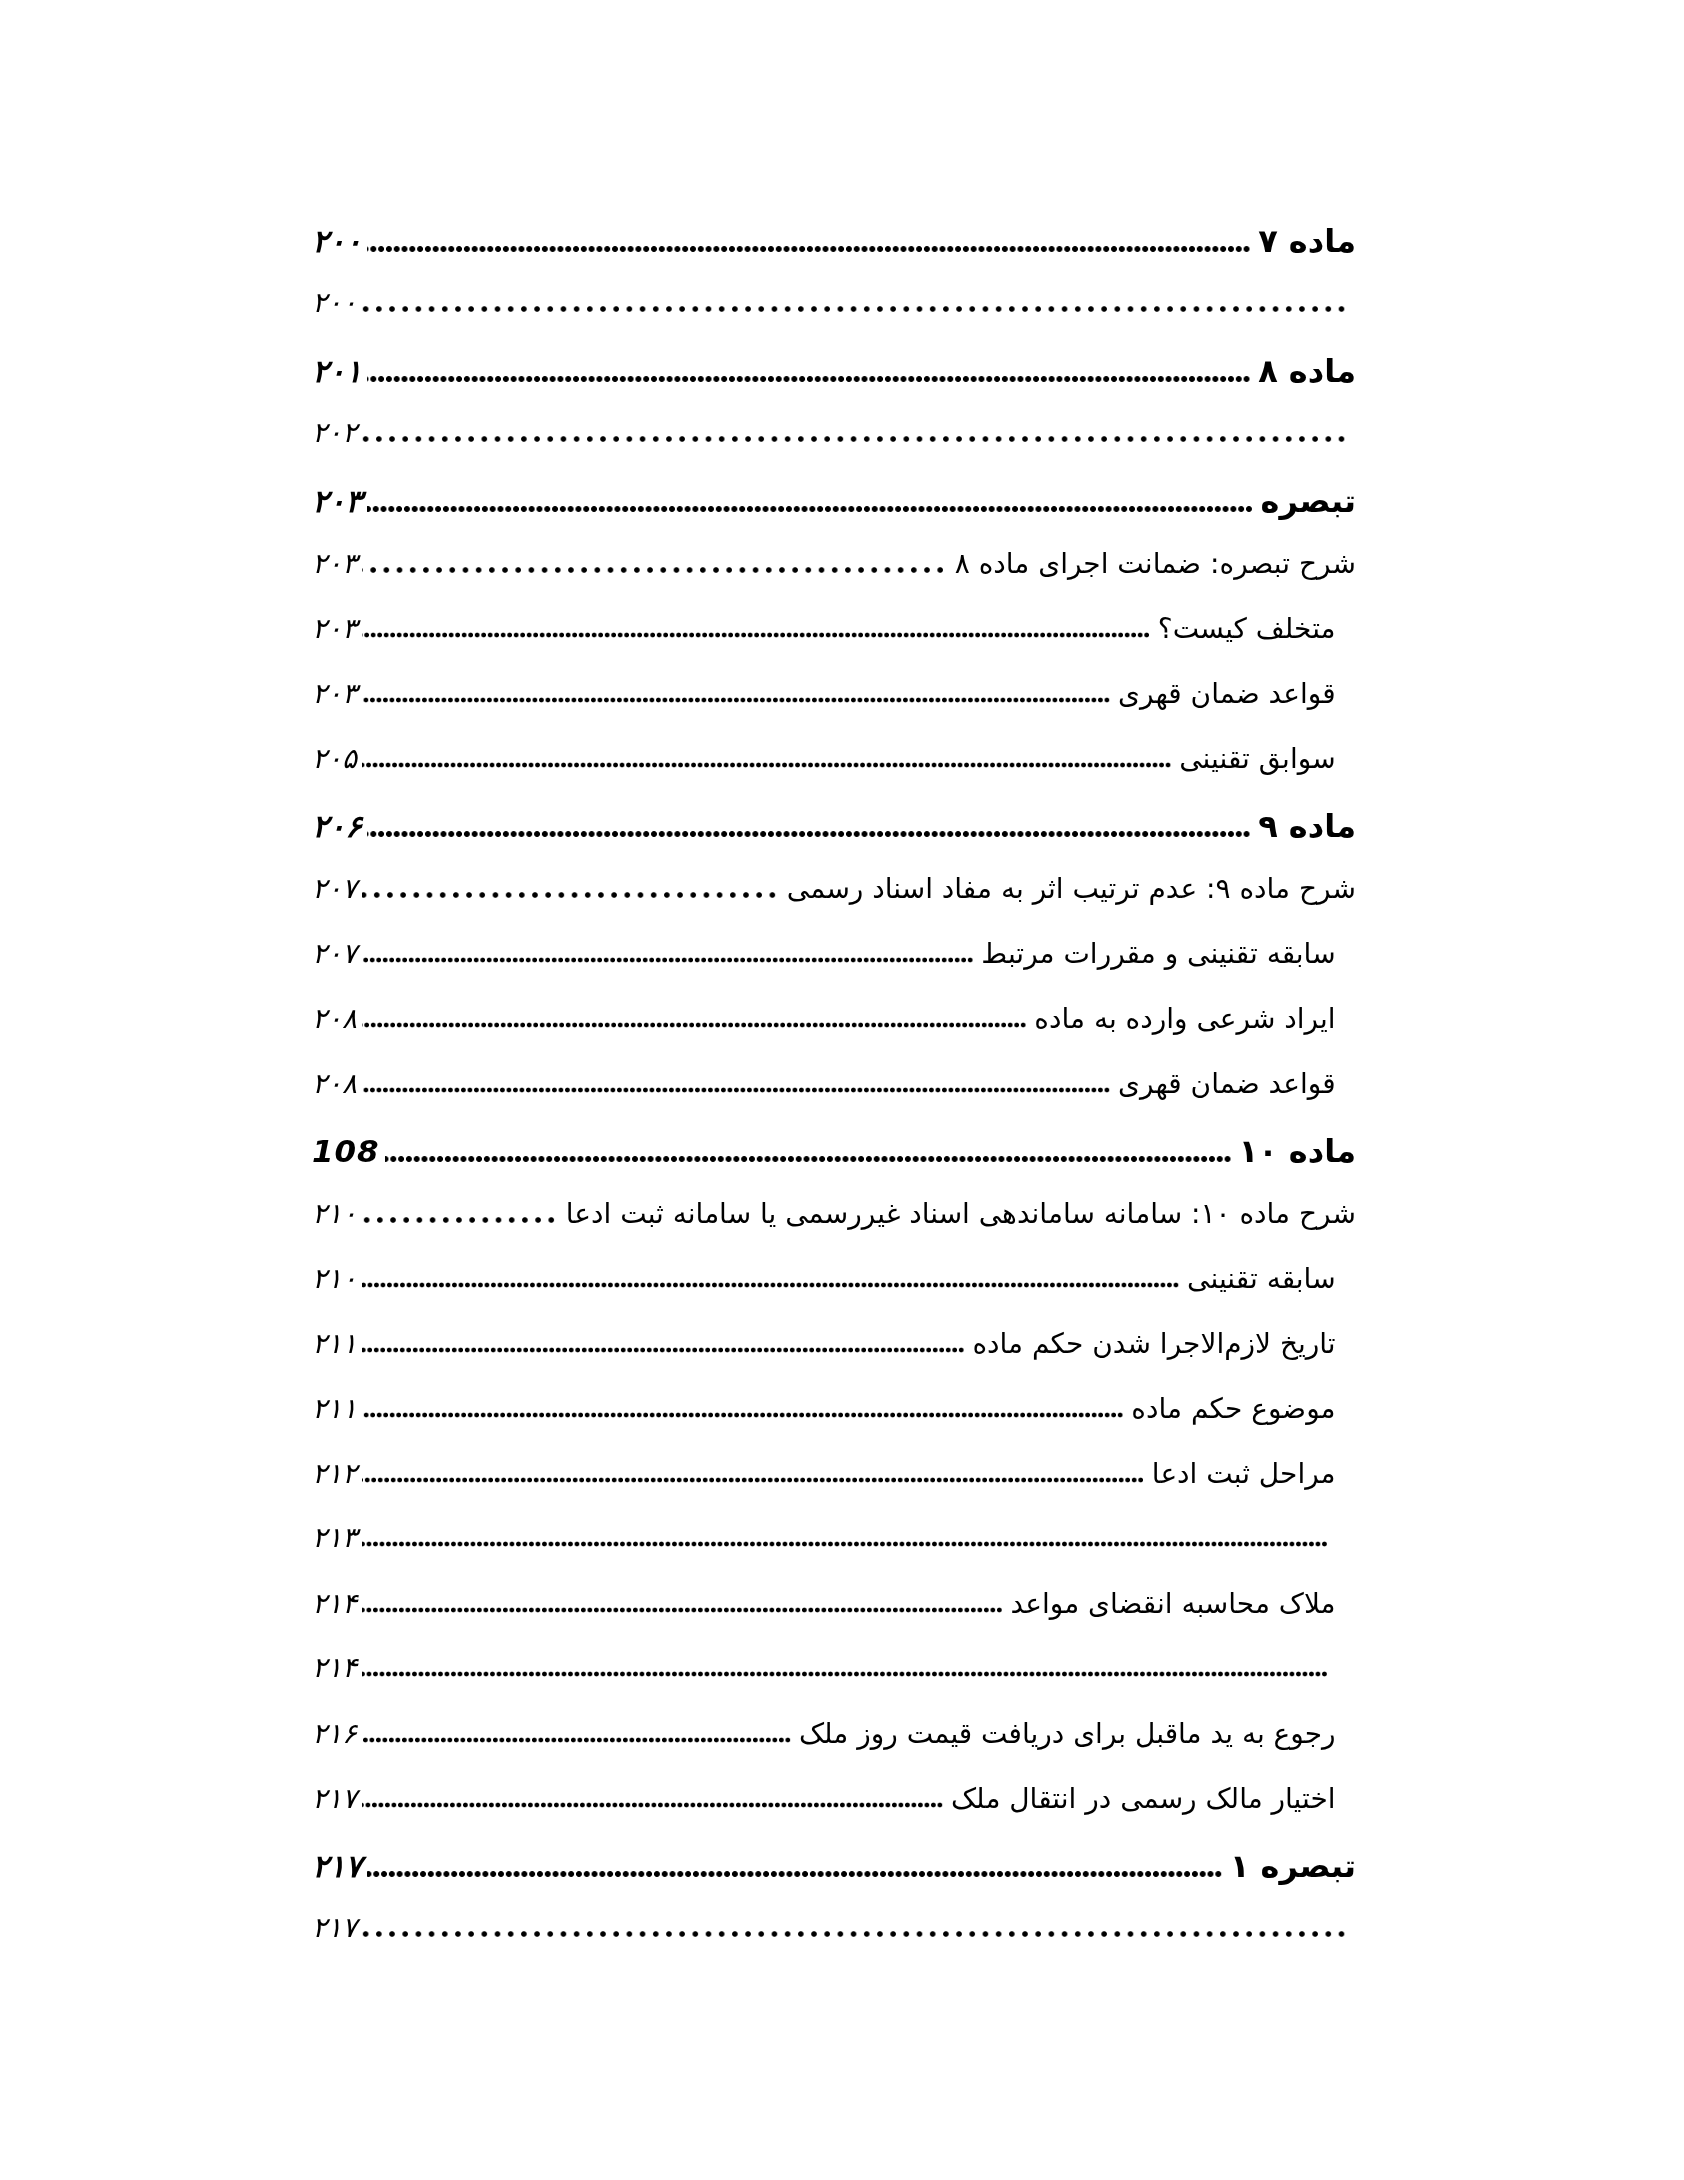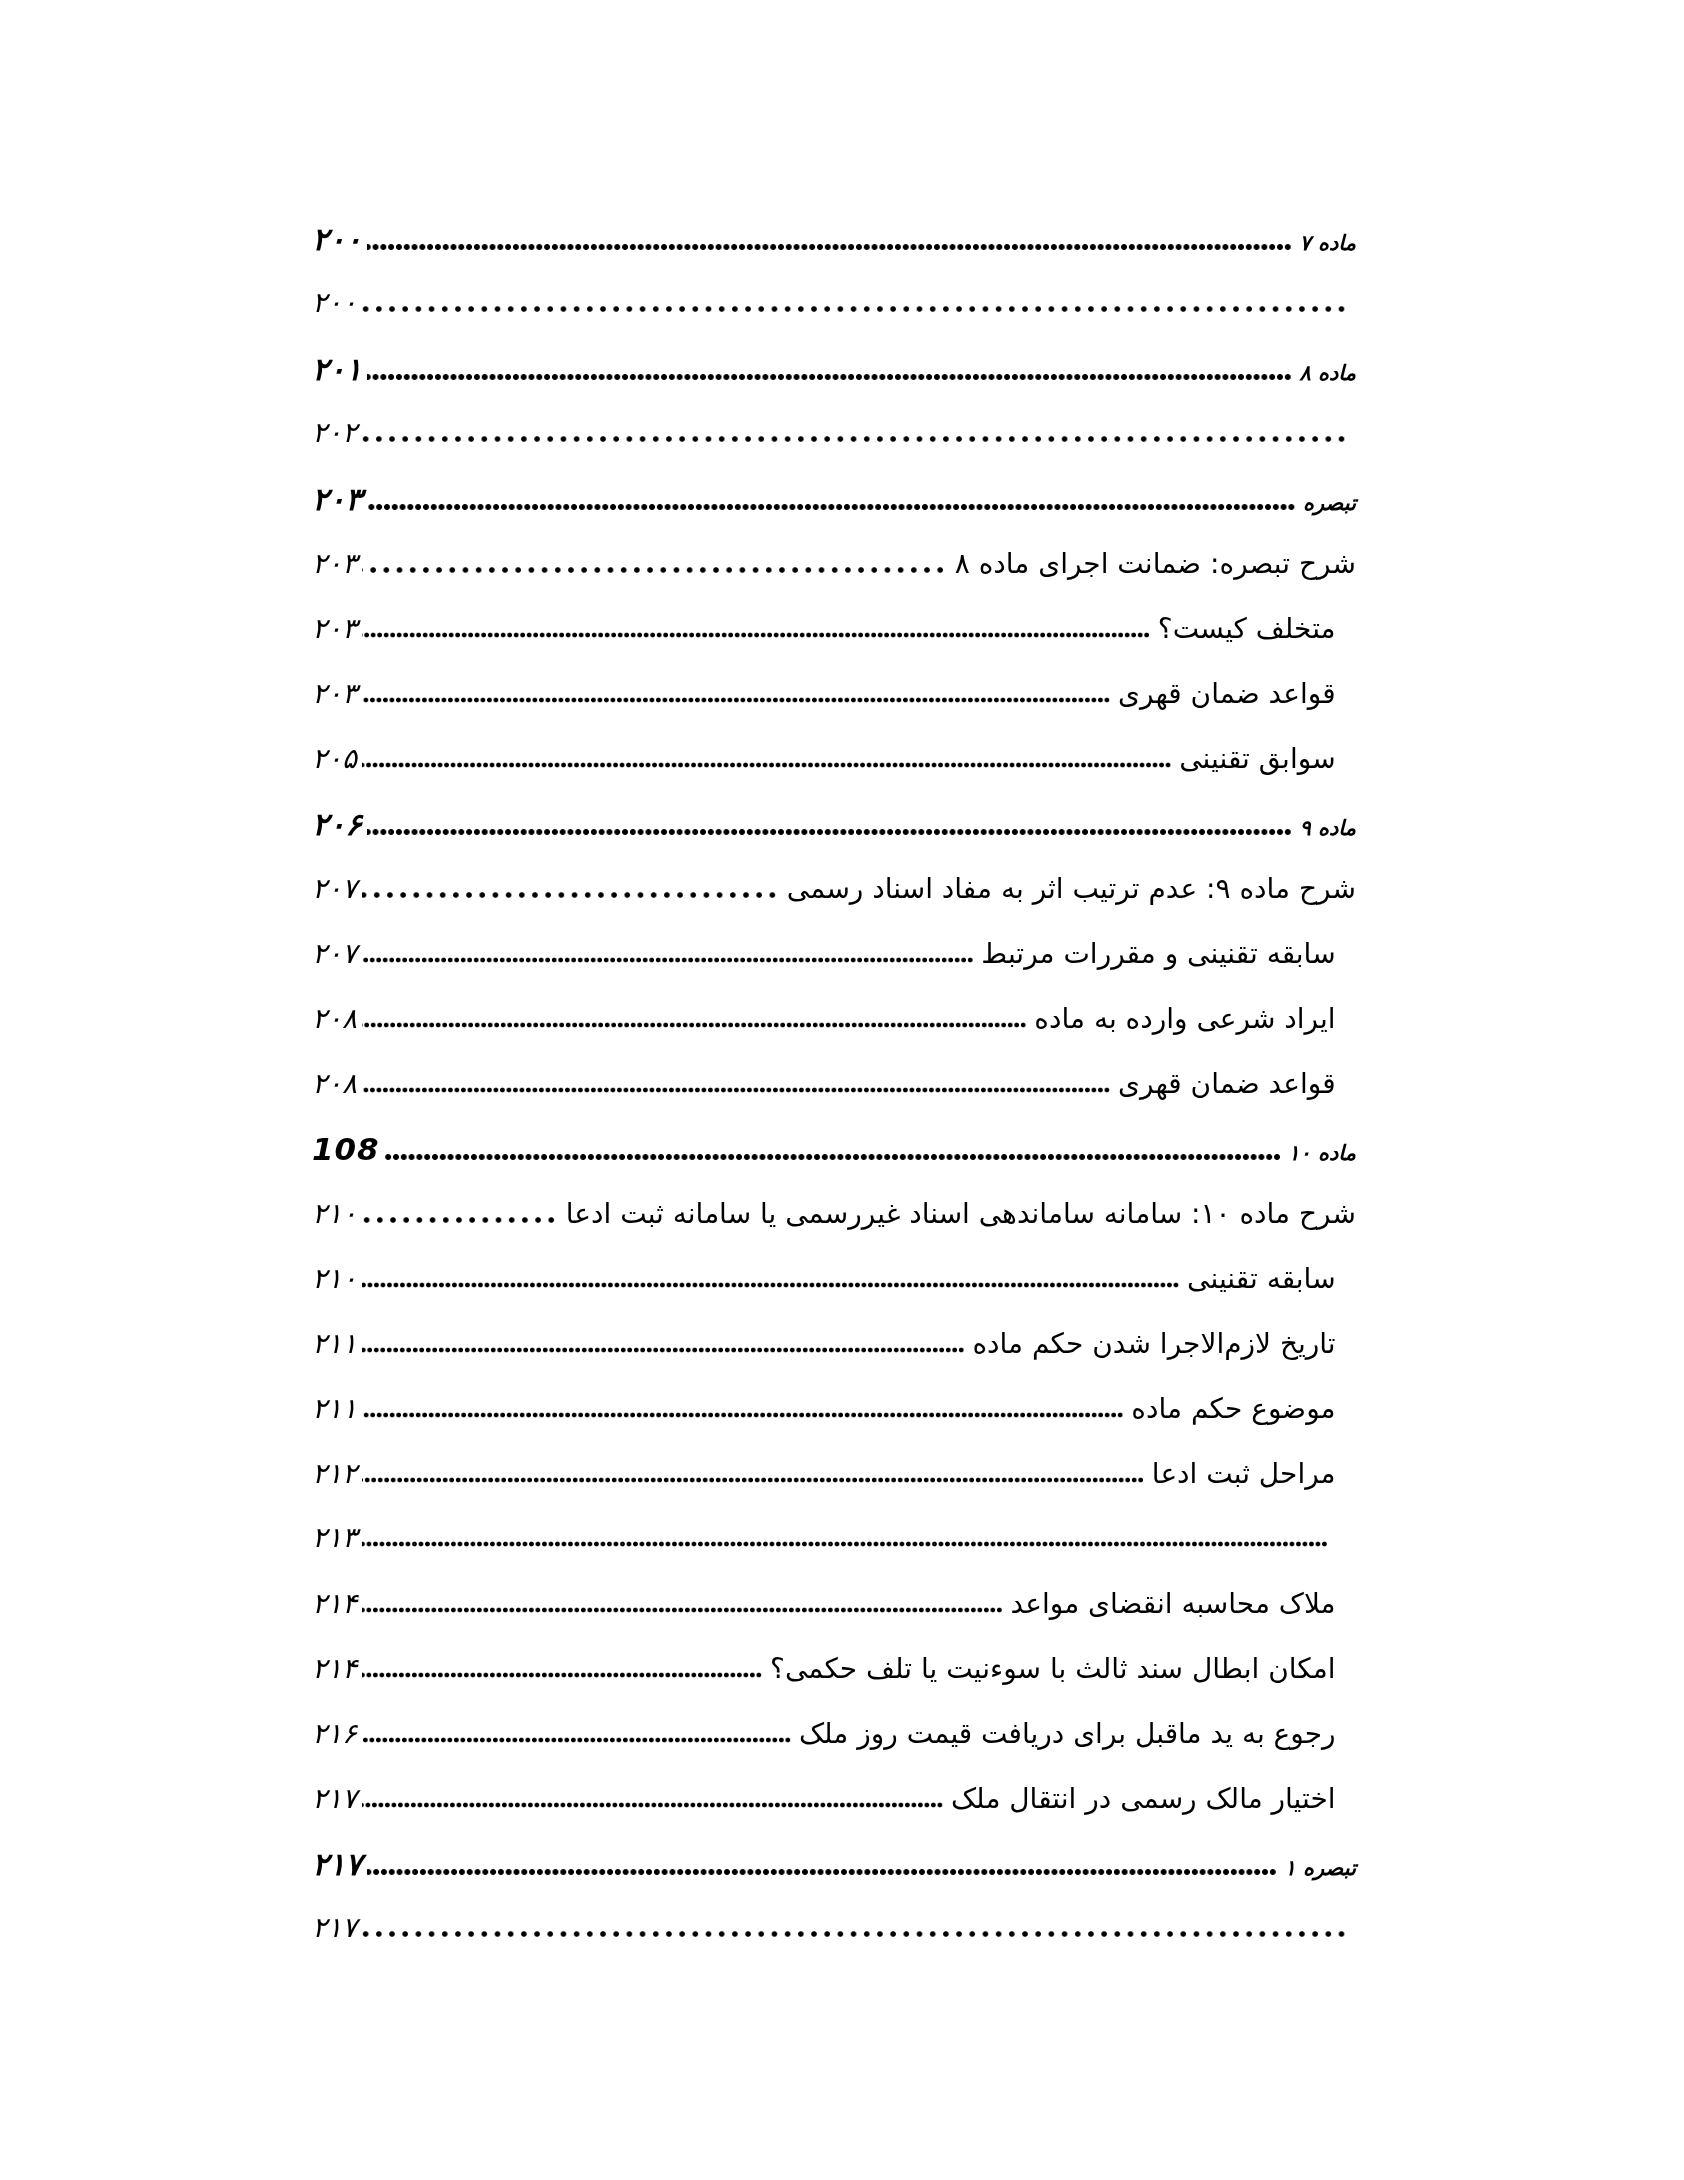--- a/index.html
+++ b/index.html
@@ -44,21 +44,21 @@
     min-width:12px;
     height:6px;
     margin:0 7.7px 0 5.1px;
     background-image:radial-gradient(circle, #000 var(--r,1.9px), transparent calc(var(--r,1.9px) + 0.9px));
     background-size:var(--pitch,6.8px) 6px;
     background-repeat:repeat-x;
     background-position:right center;
   }
   
   .lvl1{ --r:2.5px; --pitch:7.8px; }
-  .lvl1 .title{ font-weight:bold; font-size:21px;font-style:italic; }
+  .lvl1 .title{ font-weight:bold; font-size:32px; }
   .lvl1 .page{ font-weight:bold; font-size:31px; letter-spacing:0.9px; }
   
   .lvl2{ --r:2.3px; --pitch:13.2px; }
   
   .lvl3{ --r:1.9px; --pitch:6.5px; padding-right:20.4px; }
 </style>
 </head>
 <body>
 
 <div class="page-canvas">
@@ -164,21 +164,20 @@
       <div class="row lvl3">
         <span class="dots"></span>
         <span class="page">۲۱۳</span>
       </div>
       <div class="row lvl3">
         <span class="title">ملاک محاسبه انقضای مواعد</span>
         <span class="dots"></span>
         <span class="page">۲۱۴</span>
       </div>
       <div class="row lvl3">
-        <span class="title">امکان ابطال سند ثالث با سوءنیت یا تلف حکمی؟</span>
         <span class="dots"></span>
         <span class="page">۲۱۴</span>
       </div>
       <div class="row lvl3">
         <span class="title">رجوع به ید ماقبل برای دریافت قیمت روز ملک</span>
         <span class="dots"></span>
         <span class="page">۲۱۶</span>
       </div>
       <div class="row lvl3">
         <span class="title">اختیار مالک رسمی در انتقال ملک</span>

